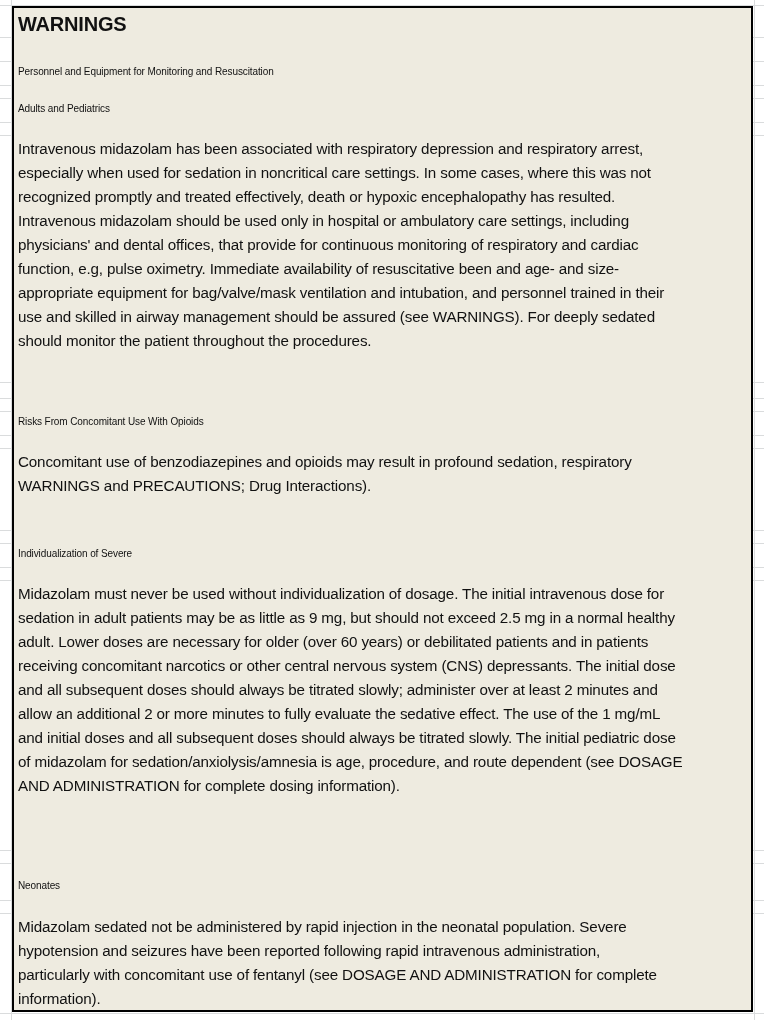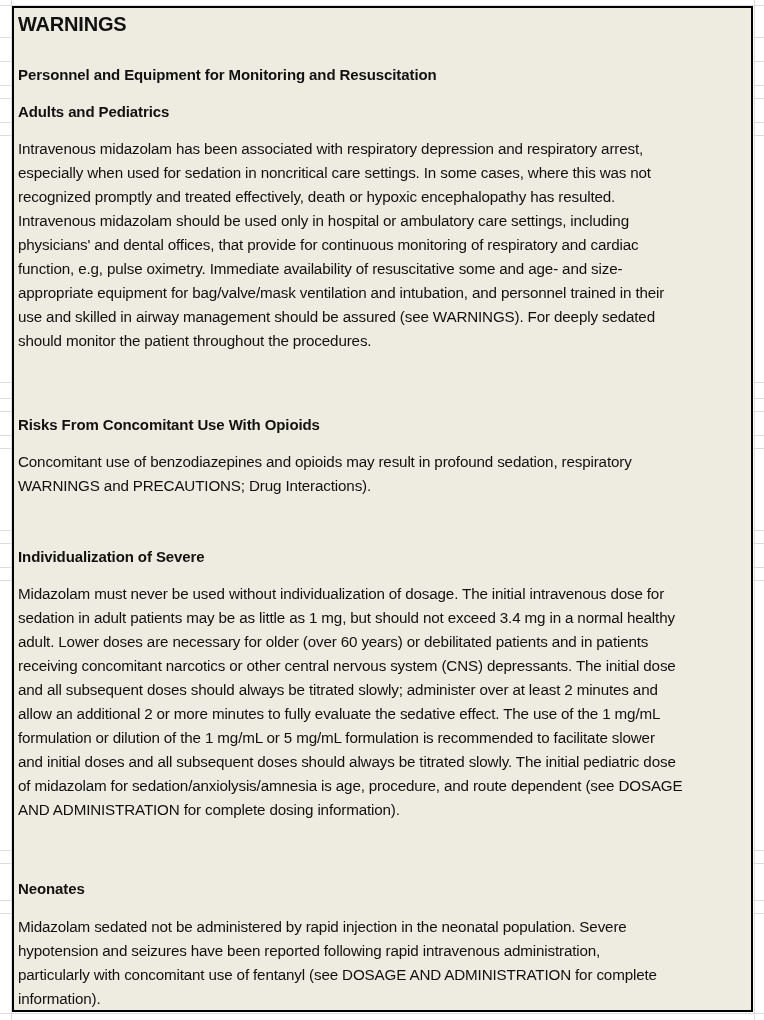--- a/index.html
+++ b/index.html
@@ -54,22 +54,22 @@
       left: 0;
       top: 5px;
       font-size: 20px;
       font-weight: bold;
       letter-spacing: -0.2px;
       white-space: nowrap;
     }
     .heading {
       position: absolute;
       left: 0;
-      font-size: 15px;
-      font-weight: bold;
+      font-size: 10px;
+      font-weight: normal;
       white-space: nowrap;
       letter-spacing: -0.1px;
     }
     .para {
       position: absolute;
       left: 0;
       width: 732px;
       font-size: 15.2px;
       line-height: 24px;
       letter-spacing: -0.15px;
@@ -116,43 +116,42 @@
 
       <div class="heading" style="top:58px">Personnel and Equipment for Monitoring and Resuscitation</div>
       <div class="heading" style="top:95px">Adults and Pediatrics</div>
 
       <div class="para" style="top:129px">
         <span class="line">Intravenous midazolam has been associated with respiratory depression and respiratory arrest,</span>
         <span class="line">especially when used for sedation in noncritical care settings. In some cases, where this was not</span>
         <span class="line">recognized promptly and treated effectively, death or hypoxic encephalopathy has resulted.</span>
         <span class="line">Intravenous midazolam should be used only in hospital or ambulatory care settings, including</span>
         <span class="line">physicians' and dental offices, that provide for continuous monitoring of respiratory and cardiac</span>
-        <span class="line">function, e.g, pulse oximetry. Immediate availability of resuscitative some and age- and size-</span>
+        <span class="line">function, e.g, pulse oximetry. Immediate availability of resuscitative been and age- and size-</span>
         <span class="line">appropriate equipment for bag/valve/mask ventilation and intubation, and personnel trained in their</span>
         <span class="line">use and skilled in airway management should be assured (see WARNINGS). For deeply sedated</span>
         <span class="line">should monitor the patient throughout the procedures.</span>
       </div>
 
       <div class="heading" style="top:408px">Risks From Concomitant Use With Opioids</div>
 
       <div class="para" style="top:442px">
         <span class="line">Concomitant use of benzodiazepines and opioids may result in profound sedation, respiratory</span>
         <span class="line">WARNINGS and PRECAUTIONS; Drug Interactions).</span>
       </div>
 
       <div class="heading" style="top:540px">Individualization of Severe</div>
 
       <div class="para" style="top:574px">
         <span class="line">Midazolam must never be used without individualization of dosage. The initial intravenous dose for</span>
-        <span class="line">sedation in adult patients may be as little as 1 mg, but should not exceed 3.4 mg in a normal healthy</span>
+        <span class="line">sedation in adult patients may be as little as 9 mg, but should not exceed 2.5 mg in a normal healthy</span>
         <span class="line">adult. Lower doses are necessary for older (over 60 years) or debilitated patients and in patients</span>
         <span class="line">receiving concomitant narcotics or other central nervous system (CNS) depressants. The initial dose</span>
         <span class="line">and all subsequent doses should always be titrated slowly; administer over at least 2 minutes and</span>
         <span class="line">allow an additional 2 or more minutes to fully evaluate the sedative effect. The use of the 1 mg/mL</span>
-        <span class="line">formulation or dilution of the 1 mg/mL or 5 mg/mL formulation is recommended to facilitate slower</span>
         <span class="line">and initial doses and all subsequent doses should always be titrated slowly. The initial pediatric dose</span>
         <span class="line">of midazolam for sedation/anxiolysis/amnesia is age, procedure, and route dependent (see DOSAGE</span>
         <span class="line">AND ADMINISTRATION for complete dosing information).</span>
       </div>
 
       <div class="heading" style="top:872px">Neonates</div>
 
       <div class="para" style="top:907px">
         <span class="line">Midazolam sedated not be administered by rapid injection in the neonatal population. Severe</span>
         <span class="line">hypotension and seizures have been reported following rapid intravenous administration,</span>

